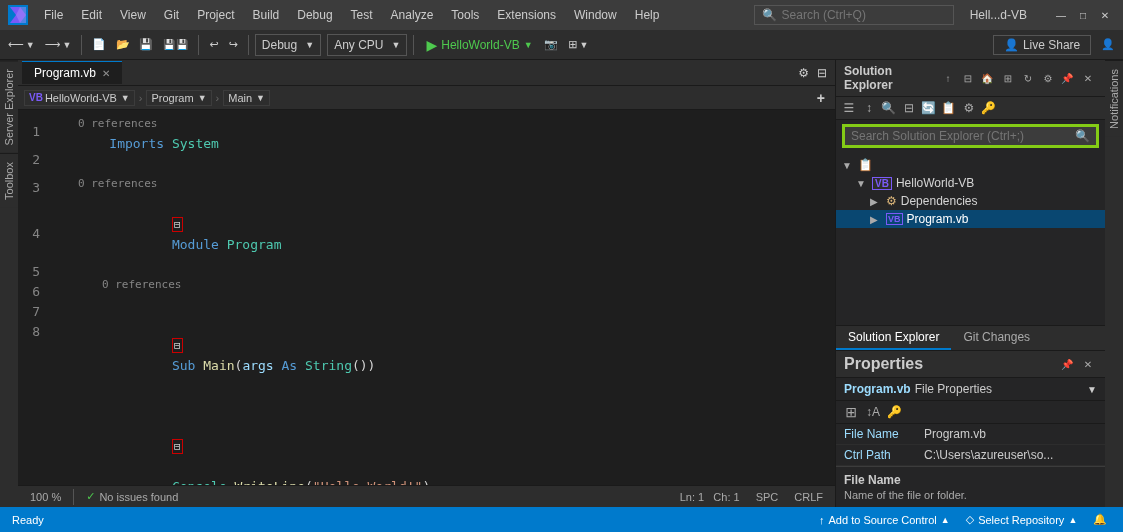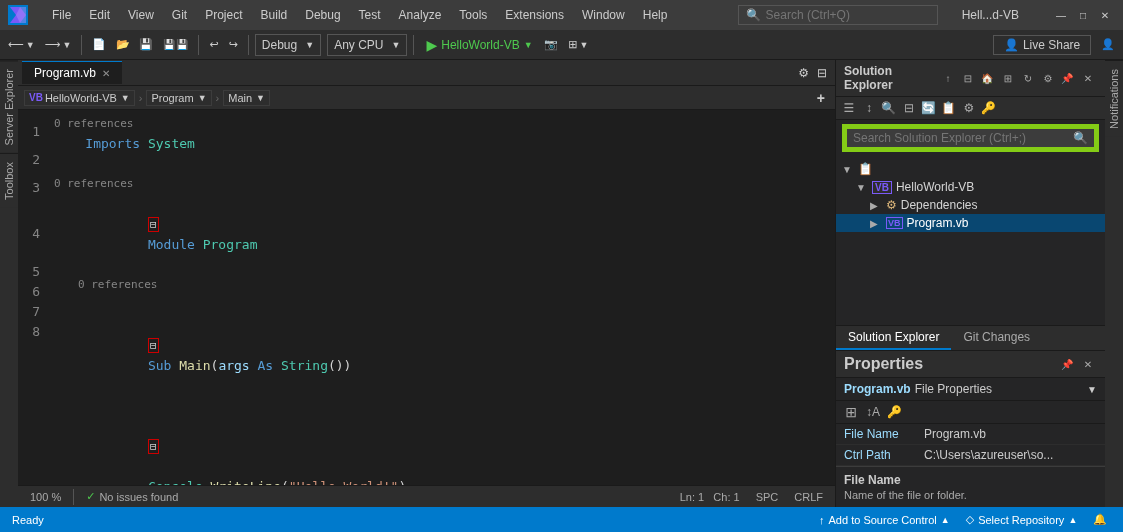--- a/index.html
+++ b/index.html
@@ -1,19 +1,19 @@
 <!DOCTYPE html>
 <html><head>
   <meta charset="utf-8">
   <style>
     * { box-sizing: border-box; margin: 0; padding: 0; }
     body { font-family: 'Segoe UI', Tahoma, Geneva, Verdana, sans-serif; background: #1e1e1e; color: #d4d4d4; font-size: 12px; overflow: hidden; }
 
     
-    #title-bar { background: #3c3c3c; height: 30px; display: flex; align-items: center; padding: 0 8px; gap: 16px; }
+    #title-bar { background: #3c3c3c; height: 30px; display: flex; align-items: center; padding: 0 8px; gap: 8px; }
     #title-bar .app-icon { width: 20px; height: 20px; background: #007acc; display: flex; align-items: center; justify-content: center; font-size: 10px; color: white; font-weight: bold; flex-shrink: 0; }
     #menu-bar { display: flex; gap: 2px; flex: 1; }
     .menu-item { padding: 2px 8px; cursor: pointer; font-size: 12px; color: #cccccc; }
     #search-box { background: #3c3c3c; border: 1px solid #555; color: #ccc; padding: 2px 8px; width: 200px; font-size: 12px; display: flex; align-items: center; gap: 4px; }
     #search-box input { background: transparent; border: none; outline: none; color: #ccc; width: 140px; font-size: 12px; }
     .title-window { color: #cccccc; font-size: 12px; margin: 0 8px; }
     .win-controls { display: flex; gap: 2px; margin-left: 8px; }
     .win-btn { width: 20px; height: 20px; display: flex; align-items: center; justify-content: center; cursor: pointer; font-size: 10px; color: #ccc; }
 
     
@@ -33,21 +33,21 @@
     .editor-tab-close { font-size: 10px; opacity: 0.5; cursor: pointer; }
 
     
     #nav-bar { background: #2d2d2d; display: flex; align-items: center; height: 24px; gap: 4px; padding: 0 6px; border-bottom: 1px solid #1a1a1a; font-size: 11px; }
     .nav-dropdown { background: #2d2d2d; border: 1px solid #3c3c3c; color: #ccc; padding: 1px 4px; font-size: 11px; cursor: pointer; display: flex; align-items: center; gap: 2px; }
     .nav-sep { color: #666; }
 
     
     #code-view { flex: 1; display: flex; overflow: hidden; }
     #line-numbers { background: #1e1e1e; padding: 4px 8px; color: #858585; font-family: 'Consolas', monospace; font-size: 13px; line-height: 20px; text-align: right; min-width: 30px; user-select: none; }
-    #code-content { flex: 1; padding: 4px 8px; font-family: 'Consolas', monospace; font-size: 13px; line-height: 20px; overflow: auto; position: relative; }
+    #code-content { flex: 1; padding: 4px 8px; font-family: 'Consolas', monospace; font-size: 13px; line-height: 20px; overflow: auto; position: relative; margin-left: 24px; }
     .code-line { white-space: pre; position: relative; }
     .kw { color: #569cd6; }
     .str { color: #ce9178; }
     .type { color: #4ec9b0; }
     .ref { color: #858585; font-size: 11px; }
     .method { color: #dcdcaa; }
     .param { color: #9cdcfe; }
 
     
     .outline-marker { color: #888; cursor: pointer; }
@@ -65,21 +65,21 @@
     
     #sol-exp-header { background: #2d2d2d; padding: 4px 8px; display: flex; align-items: center; justify-content: space-between; border-bottom: 1px solid #1a1a1a; }
     #sol-exp-title { font-size: 12px; font-weight: bold; color: #cccccc; }
     .panel-toolbar { display: flex; gap: 2px; }
     .panel-btn { width: 18px; height: 18px; display: flex; align-items: center; justify-content: center; cursor: pointer; color: #aaa; font-size: 10px; }
 
     
     #sol-exp-tools { background: #2d2d2d; padding: 2px 4px; display: flex; align-items: center; gap: 2px; border-bottom: 1px solid #1a1a1a; flex-wrap: wrap; }
 
     
-    #sol-exp-search { display: flex; align-items: center; background: #3c3c3c; border: 5px solid #84cc16; margin: 4px 6px; padding: 2px 6px; gap: 4px; }
+    #sol-exp-search { display: flex; align-items: center; background: #3c3c3c; border: 3px solid #84cc16; margin: 4px 6px; padding: 2px 6px; gap: 4px; }
     #sol-exp-search input { background: transparent; border: none; outline: none; color: #ccc; font-size: 12px; flex: 1; }
 
     
     #tree-view { flex: 1; overflow-y: auto; padding: 4px 0; }
     .tree-item { display: flex; align-items: center; padding: 2px 6px; cursor: pointer; gap: 4px; font-size: 12px; }
     .tree-item.selected { background: #094771; color: #fff; }
     .tree-arrow { font-size: 10px; color: #aaa; width: 12px; }
     .folder-icon { color: #dcb67a; }
     .solution-icon { color: #f0c040; }
 

